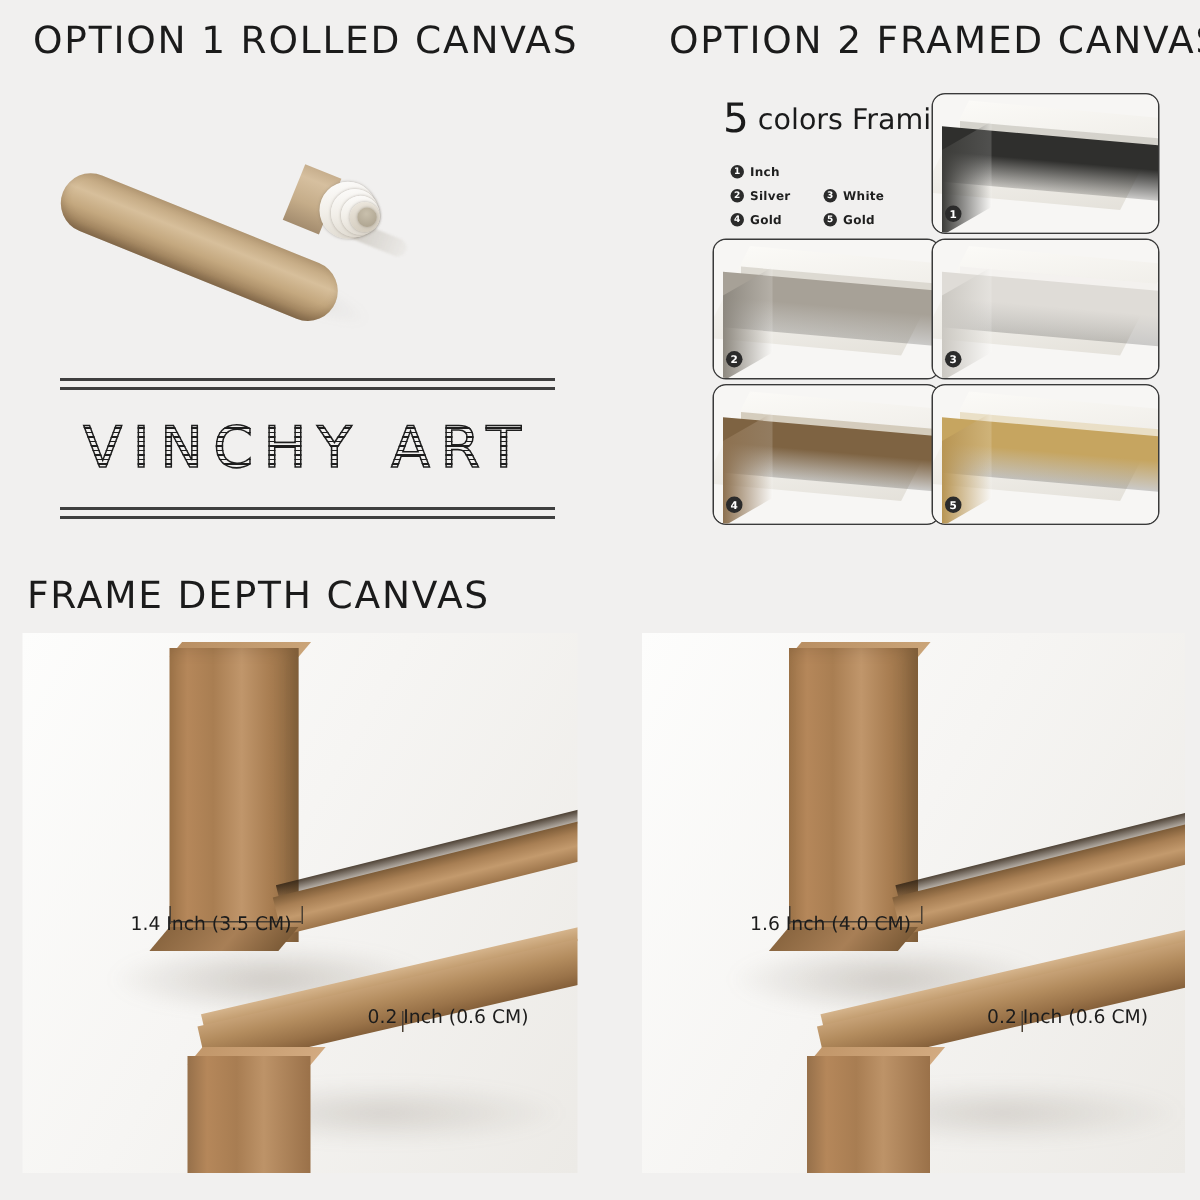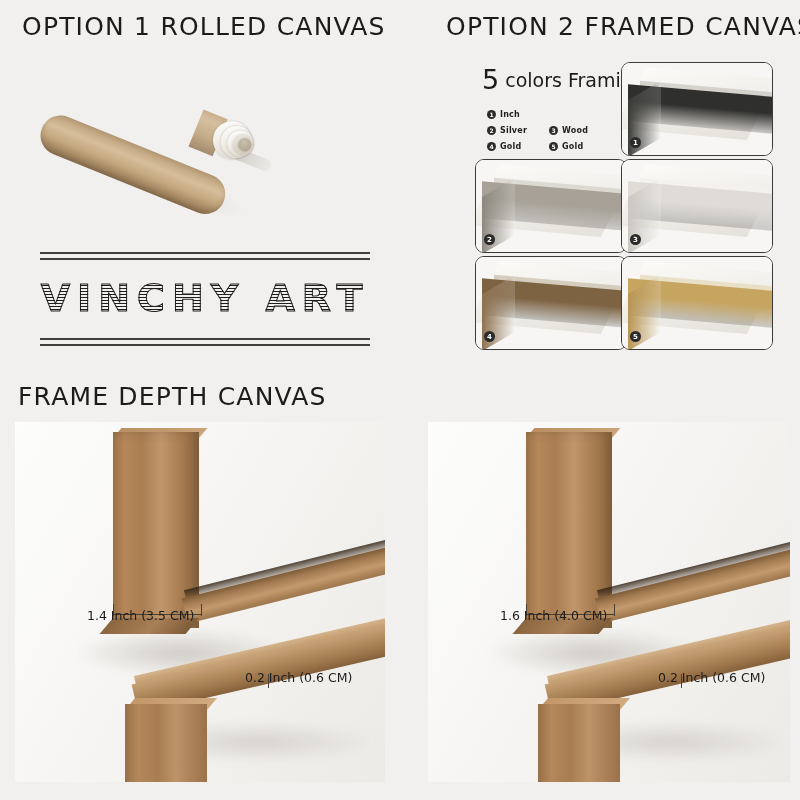--- a/index.html
+++ b/index.html
@@ -71,21 +71,21 @@
 
   
   .logo-block{position:absolute;left:40px;top:252px;width:330px;height:100px;}
   .rule{position:absolute;left:0;width:100%;background:#3f3f3f;}
   .rule-thick{height:2px;}
   .rule-thin{height:1.5px;}
   .logo-text{
     position:absolute;left:0;top:24px;width:100%;
     text-align:center;
     font-family:"DejaVu Sans",sans-serif;
-    font-size:38px;letter-spacing:7px;font-weight:700;
+    font-size:38px;letter-spacing:7px;font-weight:400;
     color:transparent;
     background-image:repeating-linear-gradient(
         to bottom,#1e1e1e 0px,#1e1e1e 1px,#f1f0ef 1px,#f1f0ef 3px);
     -webkit-background-clip:text;background-clip:text;
     -webkit-text-stroke:1px #1e1e1e;
     white-space:nowrap;
   }
 
   
   .fr-title{
@@ -266,21 +266,21 @@
         <span class="leg-label">Inch</span>
       </span>
     </div>
     <div class="leg-row">
       <span class="leg-item">
         <span class="badge">2</span>
         <span class="leg-label">Silver</span>
       </span>
       <span class="leg-item">
         <span class="badge">3</span>
-        <span class="leg-label">Wood</span>
+        <span class="leg-label">White</span>
       </span>
     </div>
     <div class="leg-row">
       <span class="leg-item">
         <span class="badge">4</span>
         <span class="leg-label">Gold</span>
       </span>
       <span class="leg-item">
         <span class="badge">5</span>
         <span class="leg-label">Gold</span>

